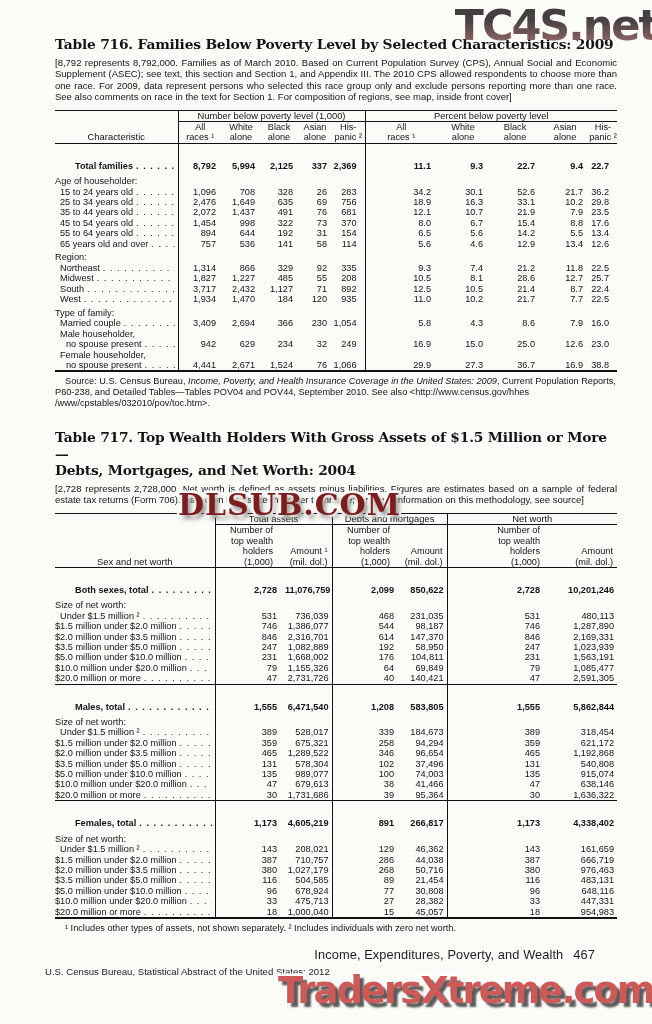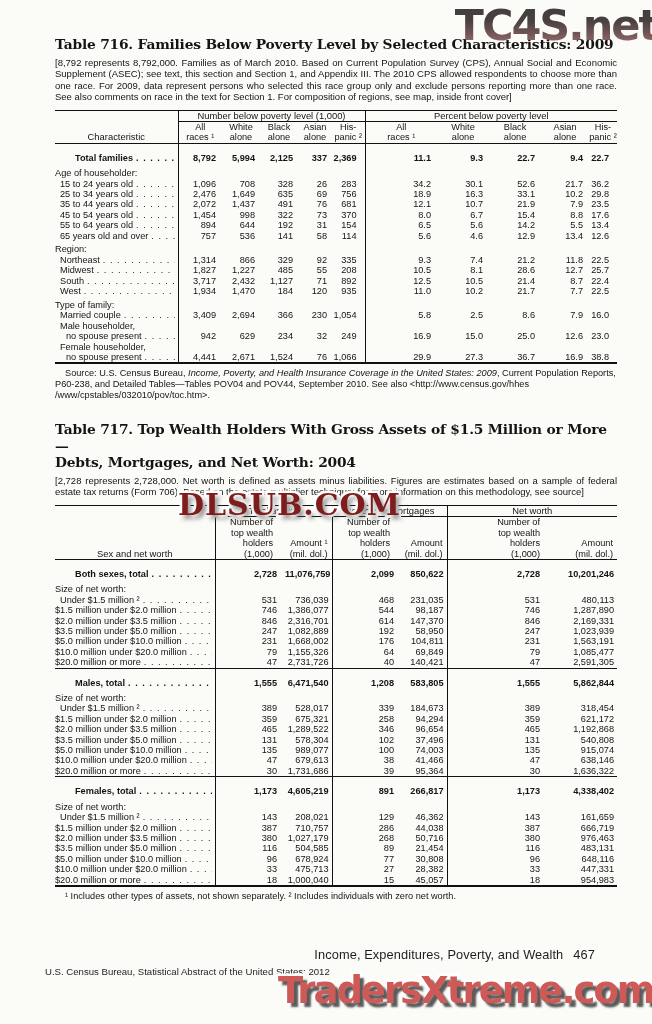--- a/index.html
+++ b/index.html
@@ -26,21 +26,21 @@
   .dt th,.dt td{padding:0;font-weight:normal;line-height:10.4px;vertical-align:bottom;overflow:hidden;}
   .vr{border-right:1px solid #111;}
   .stub-h{text-align:center;vertical-align:middle;border-bottom:1.6px solid #111;font-size:9.4px;}
   .grp-h{text-align:center;border-bottom:1px solid #111;line-height:12px;padding-top:1px;font-size:9.4px;}
   .col-h{text-align:center;white-space:pre-line;padding:2px 2px 2px 2px;border-bottom:1.6px solid #111;line-height:10px;}
   .col-h.ar{text-align:right;}
   .num{text-align:right;white-space:nowrap;}
   .flexl{display:flex;align-items:baseline;}
   .flexl>span:first-child{white-space:nowrap;}
   .lead{flex:1;white-space:nowrap;overflow:hidden;margin:0 3px 0 3px;letter-spacing:1px;}
-  .r-total td{font-weight:bold;padding-top:9px;padding-bottom:1.5px;margin-top:12px;}
+  .r-total td{font-weight:bold;padding-top:17px;padding-bottom:1.5px;margin-top:12px;}
   .r-sec td{padding-top:3.5px;}
   .sep td{border-top:1px solid #111;}
   .l2{display:flex;align-items:baseline;}
   .l2>span:first-child{padding-left:11px;white-space:nowrap;}
   .l1{padding-left:5px;white-space:nowrap;}
 
   .fnblock{margin-top:4px;font-size:9.2px;line-height:11px;}
   .fnblock p{margin:0;text-indent:10px;}
 
   .gap-between{height:20px;}
@@ -371,21 +371,21 @@
               <span style="padding-left: 5px;">Married couple</span>
               <span class="lead">. . . . . . . . . . . . . . . . . . . . . . . . . . . . . . . . . . . . . . . . . . . . . . . . . . . . . . . . . . . . </span>
             </div>
           </td>
           <td class="num" style="padding-right: 6px;">3,409</td>
           <td class="num" style="padding-right: 5px;">2,694</td>
           <td class="num" style="padding-right: 5px;">366</td>
           <td class="num" style="padding-right: 5px;">230</td>
           <td class="num vr" style="padding-right: 8px;">1,054</td>
           <td class="num" style="padding-right: 6px;">5.8</td>
-          <td class="num" style="padding-right: 6px;">2.5</td>
+          <td class="num" style="padding-right: 6px;">4.3</td>
           <td class="num" style="padding-right: 6px;">8.6</td>
           <td class="num" style="padding-right: 6px;">7.9</td>
           <td class="num" style="padding-right: 8px;">16.0</td>
         </tr>
         <tr class="r-d">
           <td class="vr">
             <div class="l1">Male householder,</div>
             <div class="l2">
               <span>no spouse present</span>
               <span class="lead">. . . . . . . . . . . . . . . . . . . . . . . . . . . . . . . . . . . . . . . . . . . . . . . . . . . . . . . . . . . . </span>

